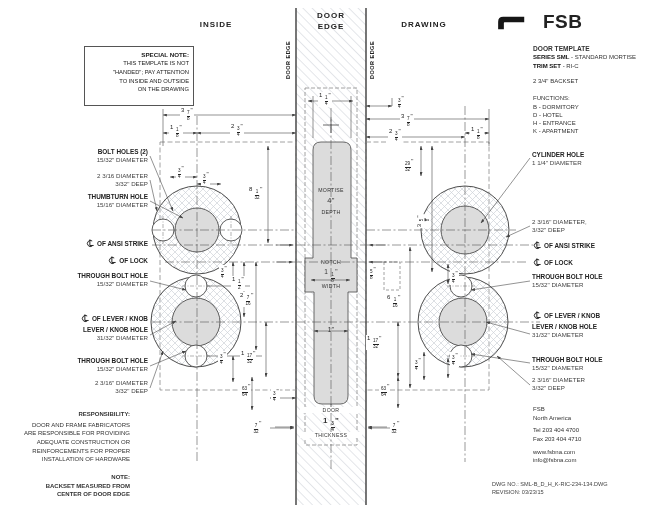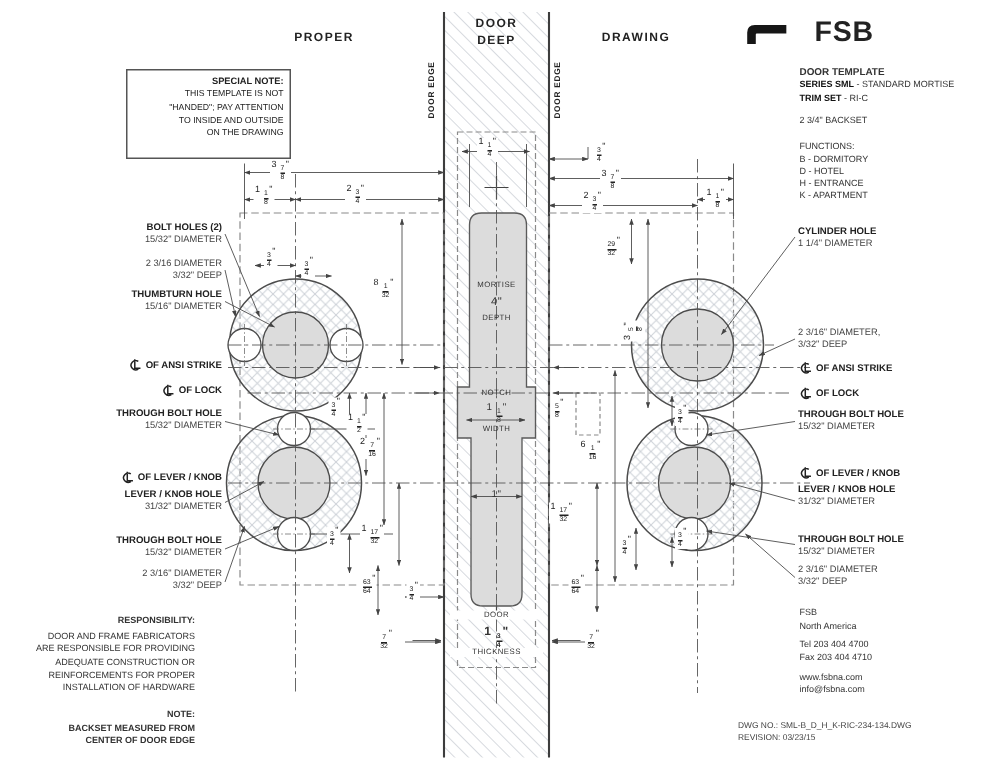--- a/index.html
+++ b/index.html
@@ -161,23 +161,23 @@
       <line x1="530" y1="334" x2="486" y2="322" marker-end="url(#ah)"></line>
       <line x1="530" y1="363" x2="471" y2="354" marker-end="url(#ah)"></line>
       <line x1="530" y1="385" x2="497" y2="356" marker-end="url(#ah)"></line>
     </g>
 
     <symbol id="clsym" viewBox="0 0 10 10">
       <path d="M8,2.2 A3.4,3.4 0 1 0 8,7.8 M5.4,0.5 L5.4,7.2 L9.6,7.2" fill="none" stroke="#222" stroke-width="1.1"></path>
     </symbol>
   </svg>
 
-  <div class="abs hd" style="left:186px;top:20px;width:60px;">PROPER</div>
+  <div class="abs hd" style="left:186px;top:20px;width:60px;">INSIDE</div>
   <div class="abs hd" style="left:301px;top:11px;width:60px;">DOOR</div>
-  <div class="abs hd" style="left:301px;top:22px;width:60px;">DEEP</div>
+  <div class="abs hd" style="left:301px;top:22px;width:60px;">EDGE</div>
   <div class="abs hd" style="left:394px;top:20px;width:60px;">DRAWING</div>
   <div class="abs vtxt" style="left:268px;top:57px;width:40px;">DOOR EDGE</div>
   <div class="abs vtxt" style="left:352px;top:57px;width:40px;">DOOR EDGE</div>
 
   <svg class="abs" style="left:494px;top:16px;" width="35" height="14" viewBox="0 0 44 22">
     <path d="M42,1 L9,1 Q1,1 1,9 L1,21 L10,21 L10,11 Q10,10 11,10 L42,10 Z" fill="#161616"></path>
   </svg>
   <div class="abs" style="left:543px;top:11px;font-size:19px;font-weight:600;letter-spacing:.5px;">FSB</div>
 
   <div class="tb" style="top:44px;font-weight:bold;font-size:6.6px;">DOOR TEMPLATE</div>

